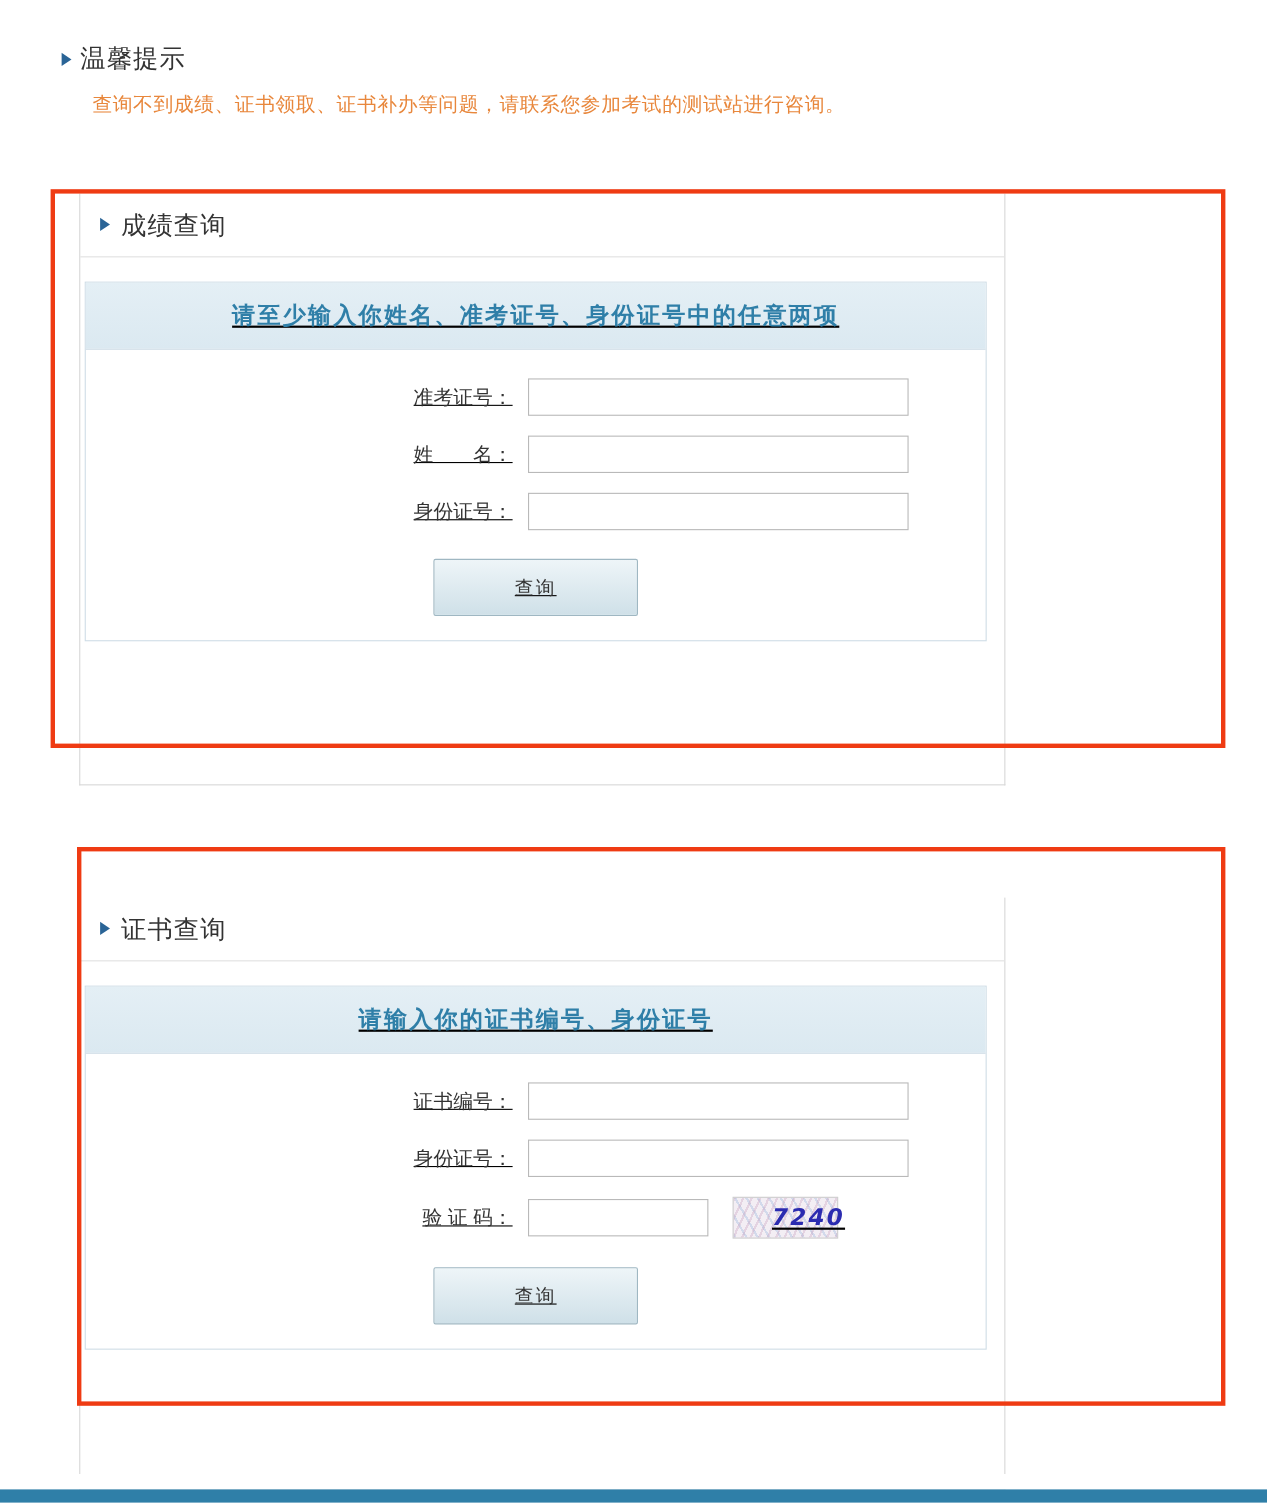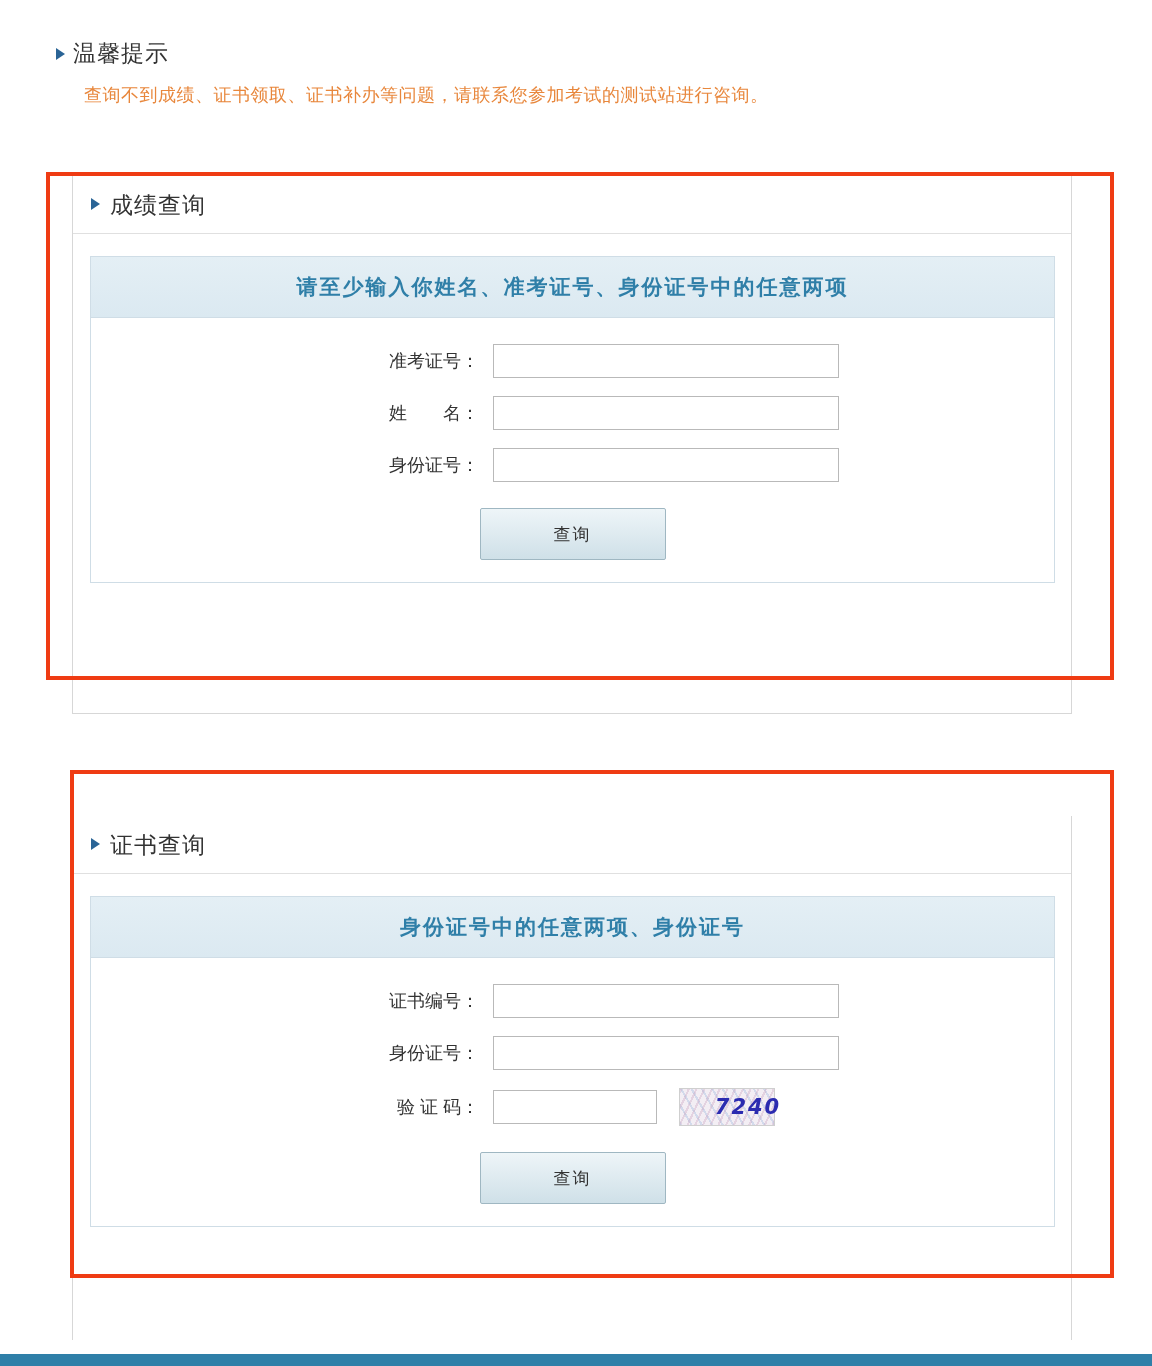--- a/index.html
+++ b/index.html
@@ -45,21 +45,21 @@
     margin-left: 28px;
     font-size: 18px;
     color: #e8873c;
     letter-spacing: 0.5px;
   }
 
   
   .panel {
     position: absolute;
     left: 72px;
-    width: 1000px;
+    width: 842px;
     border: 1px solid #d7d7d7;
     border-top: none;
     background: #ffffff;
     box-sizing: border-box;
   }
   .panel-header {
     display: flex;
     align-items: baseline;
     gap: 10px;
     padding: 14px 0 12px 18px;
@@ -75,23 +75,24 @@
     font-weight: normal;
     letter-spacing: 1px;
   }
   .panel-note {
     font-size: 16px;
     color: #e8602c;
     font-weight: bold;
   }
 
   .form-box {
-    margin: 22px 16px 0 17px;
+    margin: 22px 16px 0 4px;
     border: 1px solid #cfdde6;
     background: #ffffff;
+    text-decoration: underline;
   }
   .form-box-title {
     background: linear-gradient(to bottom, #e4eff5, #dbe9f1);
     text-align: center;
     color: #2f7fa8;
     font-size: 21px;
     font-weight: bold;
     padding: 16px 0;
     letter-spacing: 2px;
     border-bottom: 1px solid #cfdde6;
@@ -241,21 +242,21 @@
   </div>
 </div>
 
 <div class="panel" id="cert-panel">
   <div class="panel-header">
     <span class="tri-icon"></span>
     <span class="panel-title">证书查询</span>
   </div>
 
   <div class="form-box">
-    <div class="form-box-title">身份证号中的任意两项、身份证号</div>
+    <div class="form-box-title">请输入你的证书编号、身份证号</div>
     <div class="form-body">
 
       <div class="form-row">
         <span class="form-label">证书编号：</span>
         <input class="text-input" type="text" value="" style="">
       </div>
 
       <div class="form-row">
         <span class="form-label">身份证号：</span>
         <input class="text-input" type="text" value="" style="">

